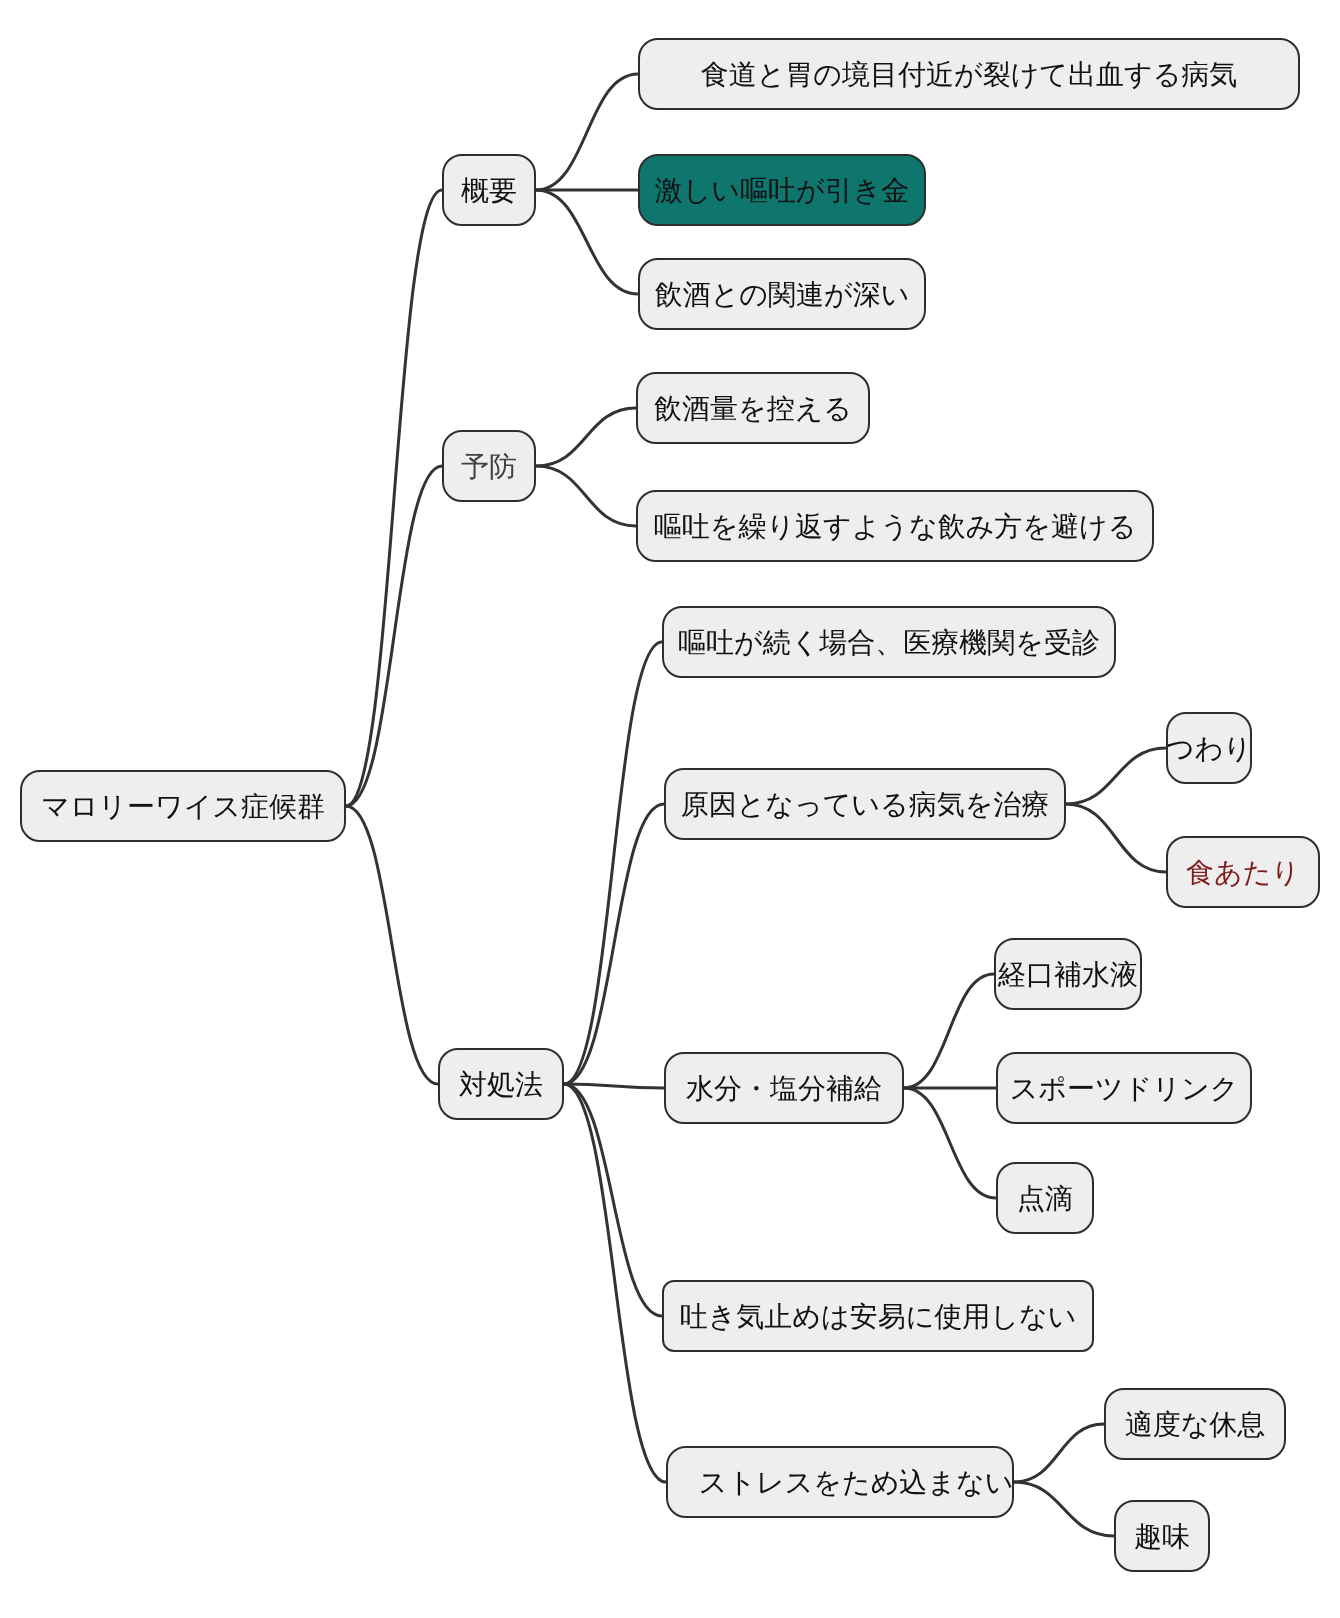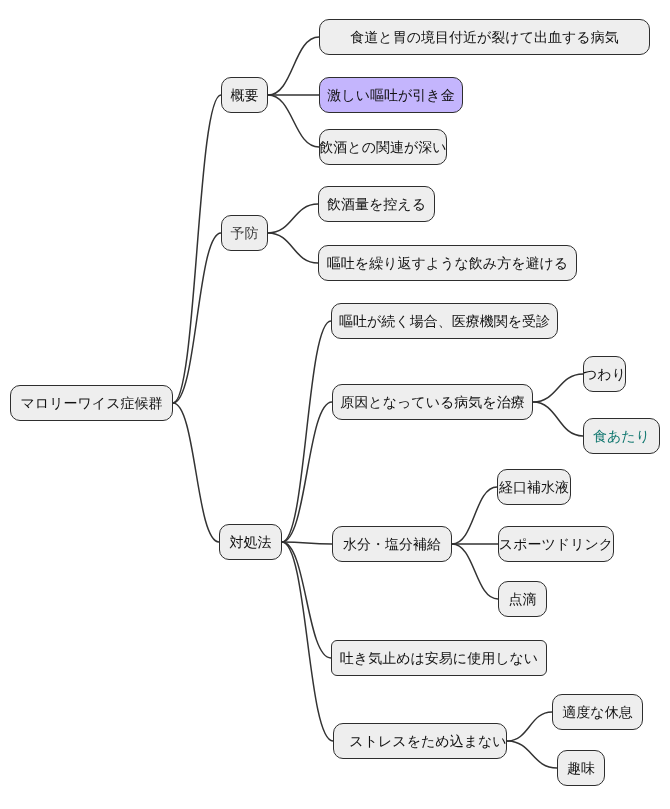--- a/index.html
+++ b/index.html
@@ -56,32 +56,32 @@
       <path d="M 452 544 C 475 544, 475 599, 498 599" fill="none" stroke="#333333" stroke-width="1.5"></path>
       <path d="M 282 542 C 306.5 542, 306.5 658, 331 658" fill="none" stroke="#333333" stroke-width="1.5"></path>
       <path d="M 282 542 C 307.5 542, 307.5 741, 333 741" fill="none" stroke="#333333" stroke-width="1.5"></path>
       <path d="M 507 741 C 529.5 741, 529.5 712, 552 712" fill="none" stroke="#333333" stroke-width="1.5"></path>
       <path d="M 507 741 C 532 741, 532 768, 557 768" fill="none" stroke="#333333" stroke-width="1.5"></path>
     </svg>
   <div id="node-layer">
       <div class="node" style="left: 10px; top: 385px; width: 163px; background: rgb(238, 238, 238); border: 1.5px solid rgb(46, 46, 46); border-radius: 10px; color: rgb(17, 17, 17);">マロリーワイス症候群</div>
       <div class="node" style="left: 221px; top: 77px; width: 47px; background: rgb(238, 238, 238); border: 1.5px solid rgb(46, 46, 46); border-radius: 10px; color: rgb(17, 17, 17);">概要</div>
       <div class="node" style="left: 319px; top: 19px; width: 331px; background: rgb(238, 238, 238); border: 1.5px solid rgb(46, 46, 46); border-radius: 10px; color: rgb(17, 17, 17);">食道と胃の境目付近が裂けて出血する病気</div>
-      <div class="node" style="left: 319px; top: 77px; width: 144px; background: #c4b5fd; border: 1.5px solid rgb(46, 46, 46); border-radius: 10px; color: rgb(17, 17, 17);">激しい嘔吐が引き金</div>
-      <div class="node" style="left: 319px; top: 129px; width: 128px; background: rgb(238, 238, 238); border: 1.5px solid rgb(46, 46, 46); border-radius: 10px; color: rgb(17, 17, 17);">飲酒との関連が深い</div>
+      <div class="node" style="left: 319px; top: 77px; width: 144px; background: #0f766e; border: 1.5px solid rgb(46, 46, 46); border-radius: 10px; color: rgb(17, 17, 17);">激しい嘔吐が引き金</div>
+      <div class="node" style="left: 319px; top: 129px; width: 144px; background: rgb(238, 238, 238); border: 1.5px solid rgb(46, 46, 46); border-radius: 10px; color: rgb(17, 17, 17);">飲酒との関連が深い</div>
       <div class="node" style="left: 221px; top: 215px; width: 47px; background: rgb(238, 238, 238); border: 1.5px solid rgb(46, 46, 46); border-radius: 10px; color: #404040;">予防</div>
       <div class="node" style="left: 318px; top: 186px; width: 117px; background: rgb(238, 238, 238); border: 1.5px solid rgb(46, 46, 46); border-radius: 10px; color: rgb(17, 17, 17);">飲酒量を控える</div>
       <div class="node" style="left: 318px; top: 245px; width: 259px; background: rgb(238, 238, 238); border: 1.5px solid rgb(46, 46, 46); border-radius: 10px; color: rgb(17, 17, 17);">嘔吐を繰り返すような飲み方を避ける</div>
       <div class="node" style="left: 219px; top: 524px; width: 63px; background: rgb(238, 238, 238); border: 1.5px solid rgb(46, 46, 46); border-radius: 10px; color: rgb(17, 17, 17);">対処法</div>
       <div class="node" style="left: 331px; top: 303px; width: 227px; background: rgb(238, 238, 238); border: 1.5px solid rgb(46, 46, 46); border-radius: 10px; color: rgb(17, 17, 17);">嘔吐が続く場合、医療機関を受診</div>
       <div class="node" style="left: 332px; top: 384px; width: 201px; background: rgb(238, 238, 238); border: 1.5px solid rgb(46, 46, 46); border-radius: 10px; color: rgb(17, 17, 17);">原因となっている病気を治療</div>
       <div class="node" style="left: 583px; top: 356px; width: 43px; background: rgb(238, 238, 238); border: 1.5px solid rgb(46, 46, 46); border-radius: 10px; color: rgb(17, 17, 17);">つわり</div>
-      <div class="node" style="left: 583px; top: 418px; width: 77px; background: rgb(238, 238, 238); border: 1.5px solid rgb(46, 46, 46); border-radius: 10px; color: #0f766e;">食あたり</div>
+      <div class="node" style="left: 583px; top: 418px; width: 77px; background: rgb(238, 238, 238); border: 1.5px solid rgb(46, 46, 46); border-radius: 10px; color: #7f1d1d;">食あたり</div>
       <div class="node" style="left: 332px; top: 526px; width: 120px; background: rgb(238, 238, 238); border: 1.5px solid rgb(46, 46, 46); border-radius: 10px; color: rgb(17, 17, 17);">水分・塩分補給</div>
       <div class="node" style="left: 497px; top: 469px; width: 74px; background: rgb(238, 238, 238); border: 1.5px solid rgb(46, 46, 46); border-radius: 10px; color: rgb(17, 17, 17);">経口補水液</div>
-      <div class="node" style="left: 498px; top: 526px; width: 116px; background: rgb(238, 238, 238); border: 1.5px solid rgb(46, 46, 46); border-radius: 10px; color: rgb(17, 17, 17);">スポーツドリンク</div>
+      <div class="node" style="left: 498px; top: 526px; width: 128px; background: rgb(238, 238, 238); border: 1.5px solid rgb(46, 46, 46); border-radius: 10px; color: rgb(17, 17, 17);">スポーツドリンク</div>
       <div class="node" style="left: 498px; top: 581px; width: 49px; background: rgb(238, 238, 238); border: 1.5px solid rgb(46, 46, 46); border-radius: 10px; color: rgb(17, 17, 17);">点滴</div>
       <div class="node" style="left: 331px; top: 640px; width: 216px; background: rgb(238, 238, 238); border: 1.5px solid rgb(46, 46, 46); border-radius: 6px; color: rgb(17, 17, 17);">吐き気止めは安易に使用しない</div>
       <div class="node" style="left: 333px; top: 723px; width: 174px; background: rgb(238, 238, 238); border: 1.5px solid rgb(46, 46, 46); border-radius: 10px; color: rgb(17, 17, 17); padding-left: 16px;">ストレスをため込まない</div>
       <div class="node" style="left: 552px; top: 694px; width: 91px; background: rgb(238, 238, 238); border: 1.5px solid rgb(46, 46, 46); border-radius: 10px; color: rgb(17, 17, 17);">適度な休息</div>
       <div class="node" style="left: 557px; top: 750px; width: 48px; background: rgb(238, 238, 238); border: 1.5px solid rgb(46, 46, 46); border-radius: 10px; color: rgb(17, 17, 17);">趣味</div>
     </div>
 </div>
 
 </body></html>

